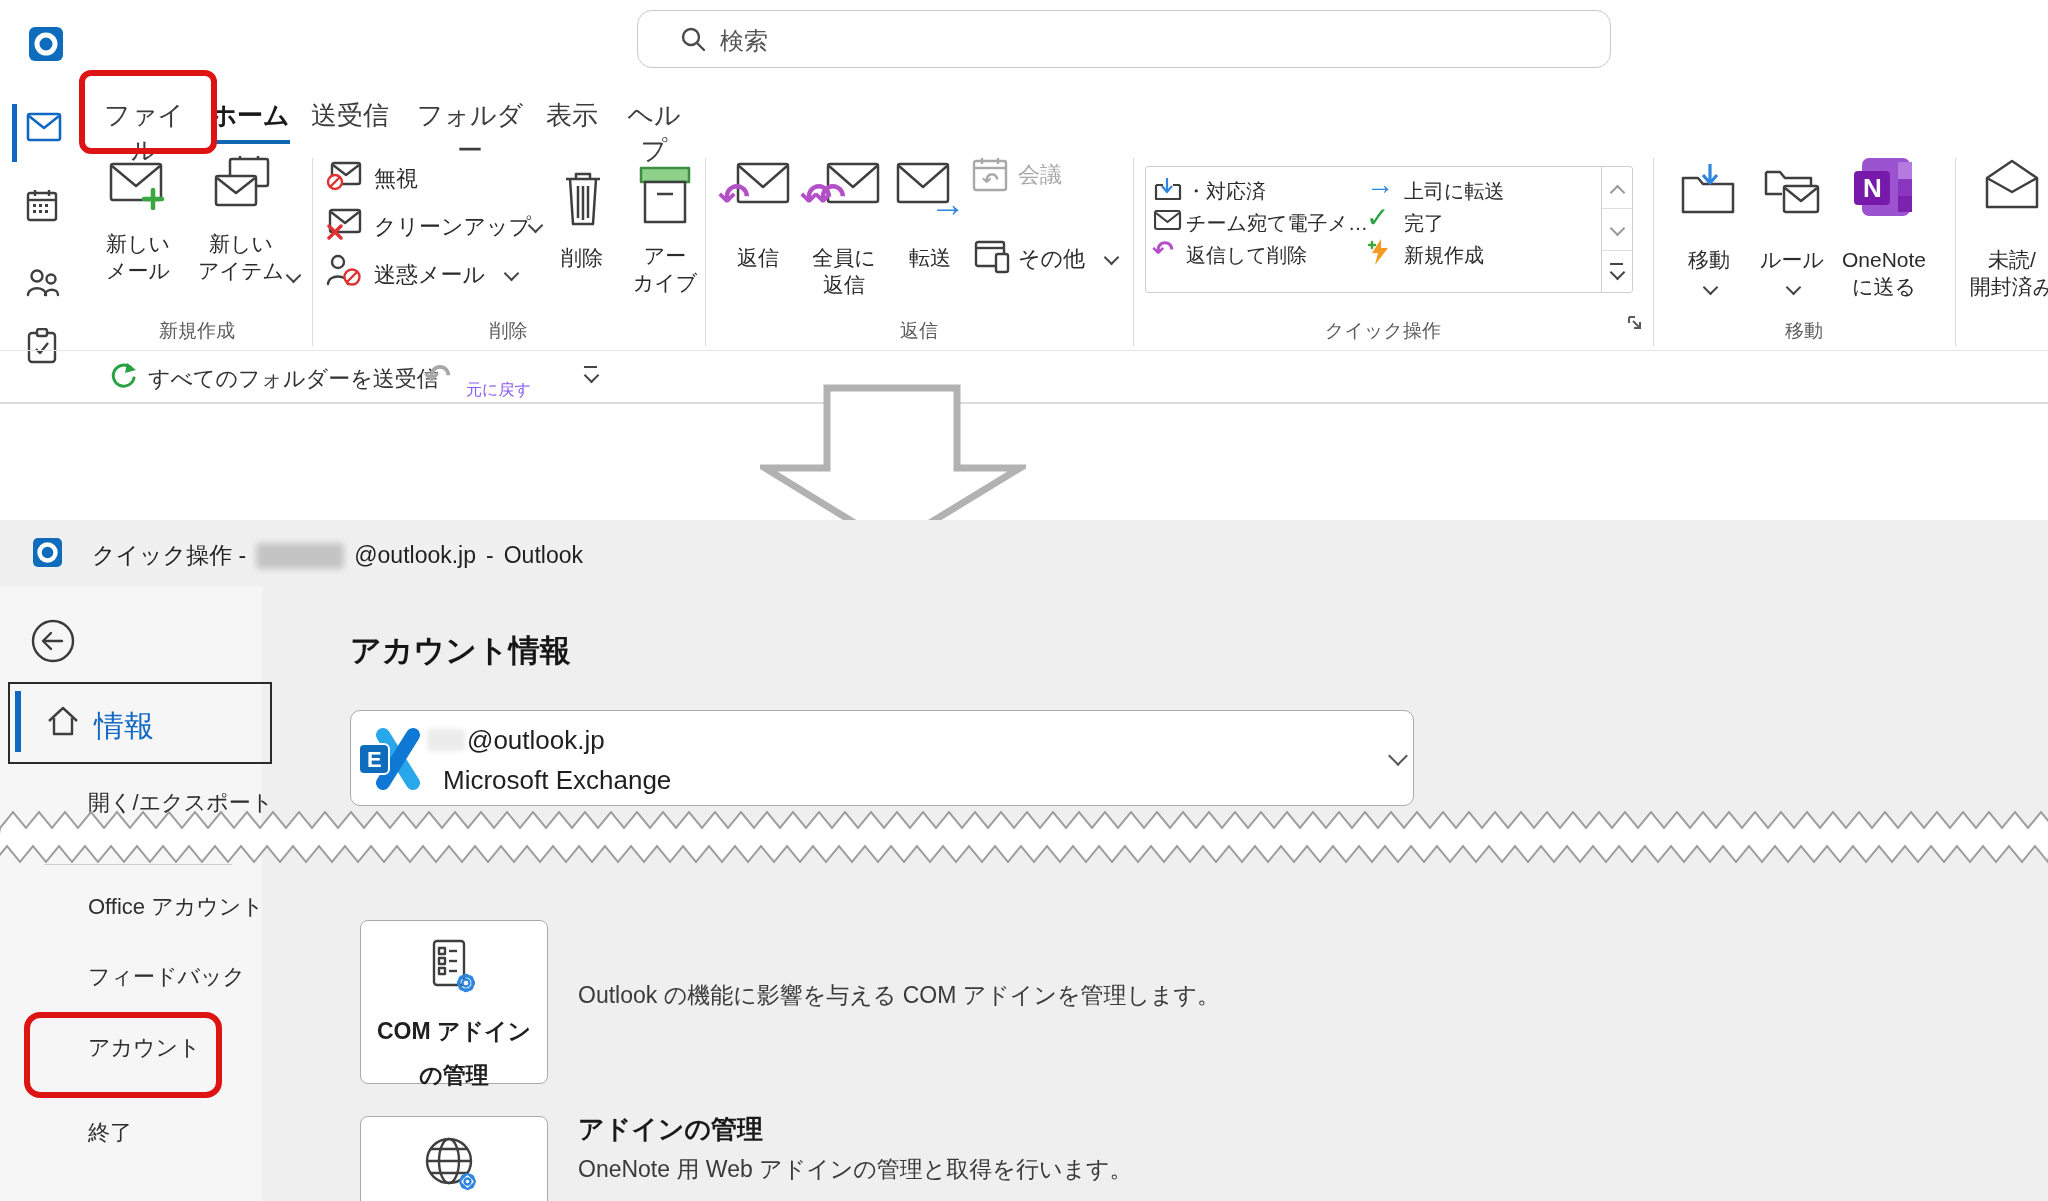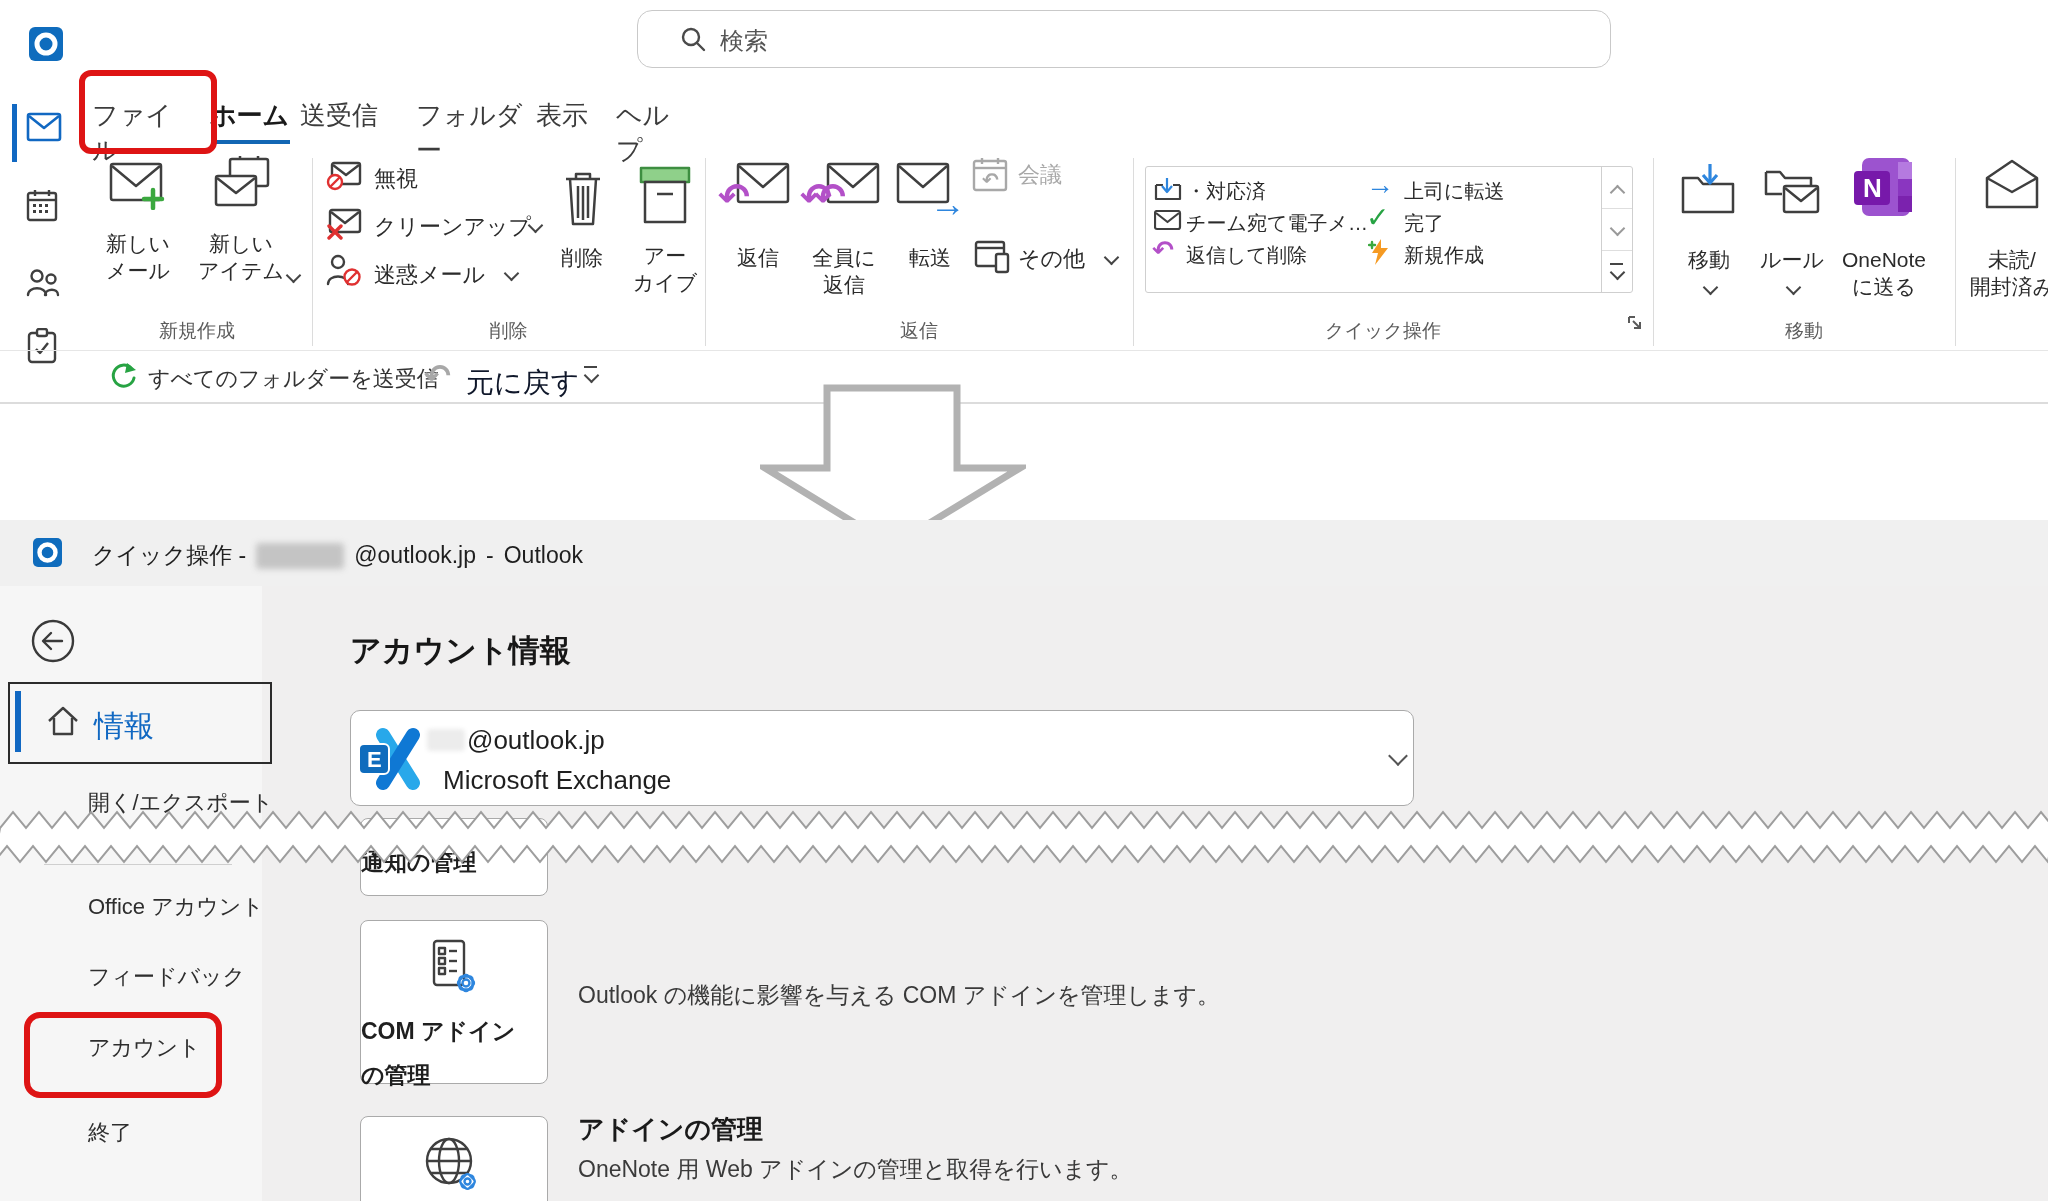--- a/index.html
+++ b/index.html
@@ -1,21 +1,21 @@
 <!DOCTYPE html>
 <html><head>
 <meta charset="utf-8">
 <style>
   html,body{margin:0;padding:0;background:#fff}
   #screen{position:relative;width:2048px;height:1201px;background:#fff;overflow:hidden;
           font-family:"Liberation Sans","DejaVu Sans",sans-serif;color:#2b2b2b}
   .a{position:absolute}
   .nw{white-space:nowrap}
   .pre{white-space:pre-line}
-  .ctr{}
+  .ctr{text-align:center}
   .tab{font-size:26px;color:#3c3c3c;cursor:default}
   .glabel{font-size:19px;color:#5c5c5c;text-align:center}
   .btnlbl{font-size:21px;color:#2b2b2b;line-height:27px;text-align:center}
   .rowlbl{font-size:22px;color:#2b2b2b}
   .qs{font-size:20px;color:#2b2b2b}
   .vsep{width:1px;background:#dcdcdc}
   .chev{position:absolute;width:9px;height:9px;border-right:2.2px solid #454545;border-bottom:2.2px solid #454545;transform:rotate(45deg)}
   .chev.up{transform:rotate(-135deg)}
   .chev.gray{border-color:#9a9a9a}
   .chev.big{width:12px;height:12px;border-color:#555}
@@ -320,21 +320,21 @@
     <div class="a" style="left:0;top:350px;width:2048px;height:1px;background:#e6e6e6"></div>
     <div class="a" style="left:84px;top:352px;width:330px;height:48px">
       <svg class="a" style="left:22px;top:9px" width="32" height="32" fill="none" stroke="#27a343" stroke-width="3" stroke-linecap="round">
         <path d="M25,7 A10.5,10.5 0 1 0 28,17"></path>
         <polygon points="21,2 30,9 19,12" fill="#27a343" stroke="none"></polygon>
       </svg>
       <span class="a nw" style="left:64px;top:12px;font-size:22px;color:#333">すべてのフォルダーを送受信</span>
     </div>
     <div class="a" style="left:408px;top:352px;width:170px;height:48px">
       <span class="gly" style="left:16px;top:8px;font-size:32px;color:#a8a8a8">↶</span>
-      <span class="a nw" style="left:58px;top:12px;font-size:28px;color:#0f172a">元に戻す</span>
+      <span class="a nw" style="left:58px;top:28px;font-size:16px;color:#8b5cf6">元に戻す</span>
     </div>
     <div class="a" style="left:584px;top:366px;width:13px;height:2px;background:#454545"></div>
     <span class="chev" style="left:586px;top:370px"></span>
     <div class="a" style="left:0;top:402px;width:2048px;height:2px;background:#dcdcdc"></div>
   </div>
 
   <svg class="a" style="left:760px;top:380px" width="266" height="172">
     <polygon points="67,8 197,8 197,88 260,88 132,166 5,88 67,88" fill="#fff" stroke="#b2b2b2" stroke-width="7" stroke-linejoin="miter"></polygon>
   </svg>
 
@@ -383,23 +383,20 @@
         <line x1="54" y1="14" x2="24" y2="62" stroke="#0f78d4" stroke-width="14" stroke-linecap="round"></line>
         <rect x="0" y="23" width="30" height="30" rx="5" fill="#0f6cbd" stroke="#fff" stroke-width="2"></rect>
         <text x="8" y="46" font-size="22" font-weight="bold" fill="#fff">E</text>
       </svg>
       <span class="a" style="left:76px;top:18px;width:38px;height:22px;background:#ececec;border-radius:4px;filter:blur(2px)"></span>
       <span class="a nw" style="left:116px;top:14px;font-size:26px;color:#1f1f1f">@outlook.jp</span>
       <span class="a nw" style="left:92px;top:54px;font-size:26px;color:#1f1f1f">Microsoft Exchange</span>
       <span class="chev big" style="left:1040px;top:38px"></span>
     </div>
 
-    <div class="a whitebox" style="left:360px;top:298px;width:186px;height:76px">
-      <span class="a ctr nw" style="left:0;top:28px;width:186px;font-size:23px;font-weight:600;color:#1f1f1f">通知の管理</span>
-    </div>
 
     <div class="a whitebox" style="left:360px;top:400px;width:186px;height:162px">
       <svg class="a" style="left:63px;top:18px" width="60" height="62" fill="none" stroke="#3f3f3f" stroke-width="2.4" stroke-linejoin="round">
         <rect x="10" y="2" width="30" height="44" rx="3" fill="#fff"></rect>
         <rect x="15" y="9" width="6" height="6"></rect>
           <rect x="15" y="19" width="6" height="6"></rect>
           <rect x="15" y="29" width="6" height="6"></rect>
         <line x1="25" y1="12" x2="33" y2="12"></line>
           <line x1="25" y1="22" x2="33" y2="22"></line>
           <line x1="25" y1="32" x2="33" y2="32"></line>

